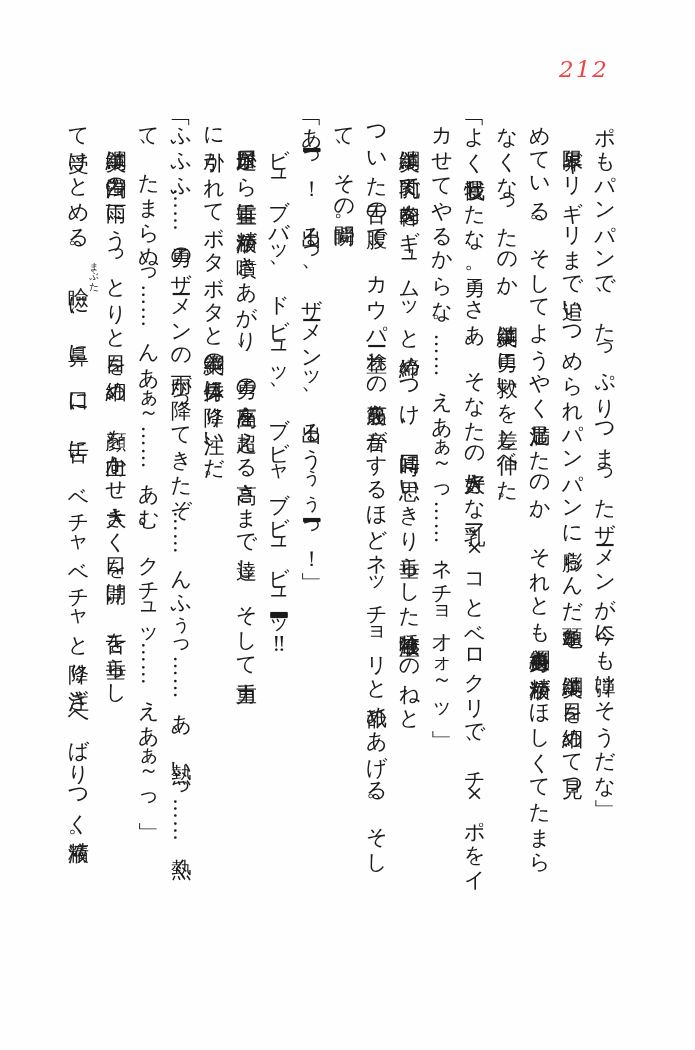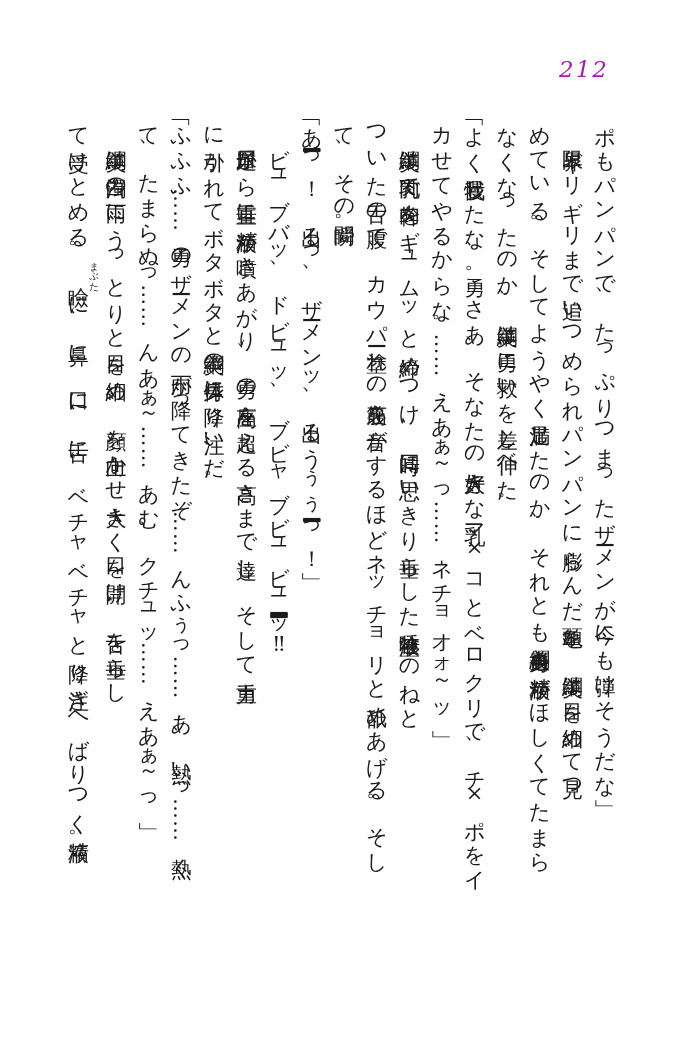--- a/index.html
+++ b/index.html
@@ -11,21 +11,21 @@
     background: #fefefe;
     font-family: "DejaVu Serif", "Liberation Serif", serif;
   }
   .page-number {
     position: absolute;
     top: 56px;
     left: 559px;
     font-size: 23px;
     font-style: italic;
     letter-spacing: 2px;
-    color: #a21caf;
+    color: #ef4444;
   }
   .text-block {
     position: absolute;
     top: 112px;
     right: 74px;
     height: 842px;
     writing-mode: vertical-rl;
     text-orientation: mixed;
     color: #1b1b1b;
     font-size: 21px;

